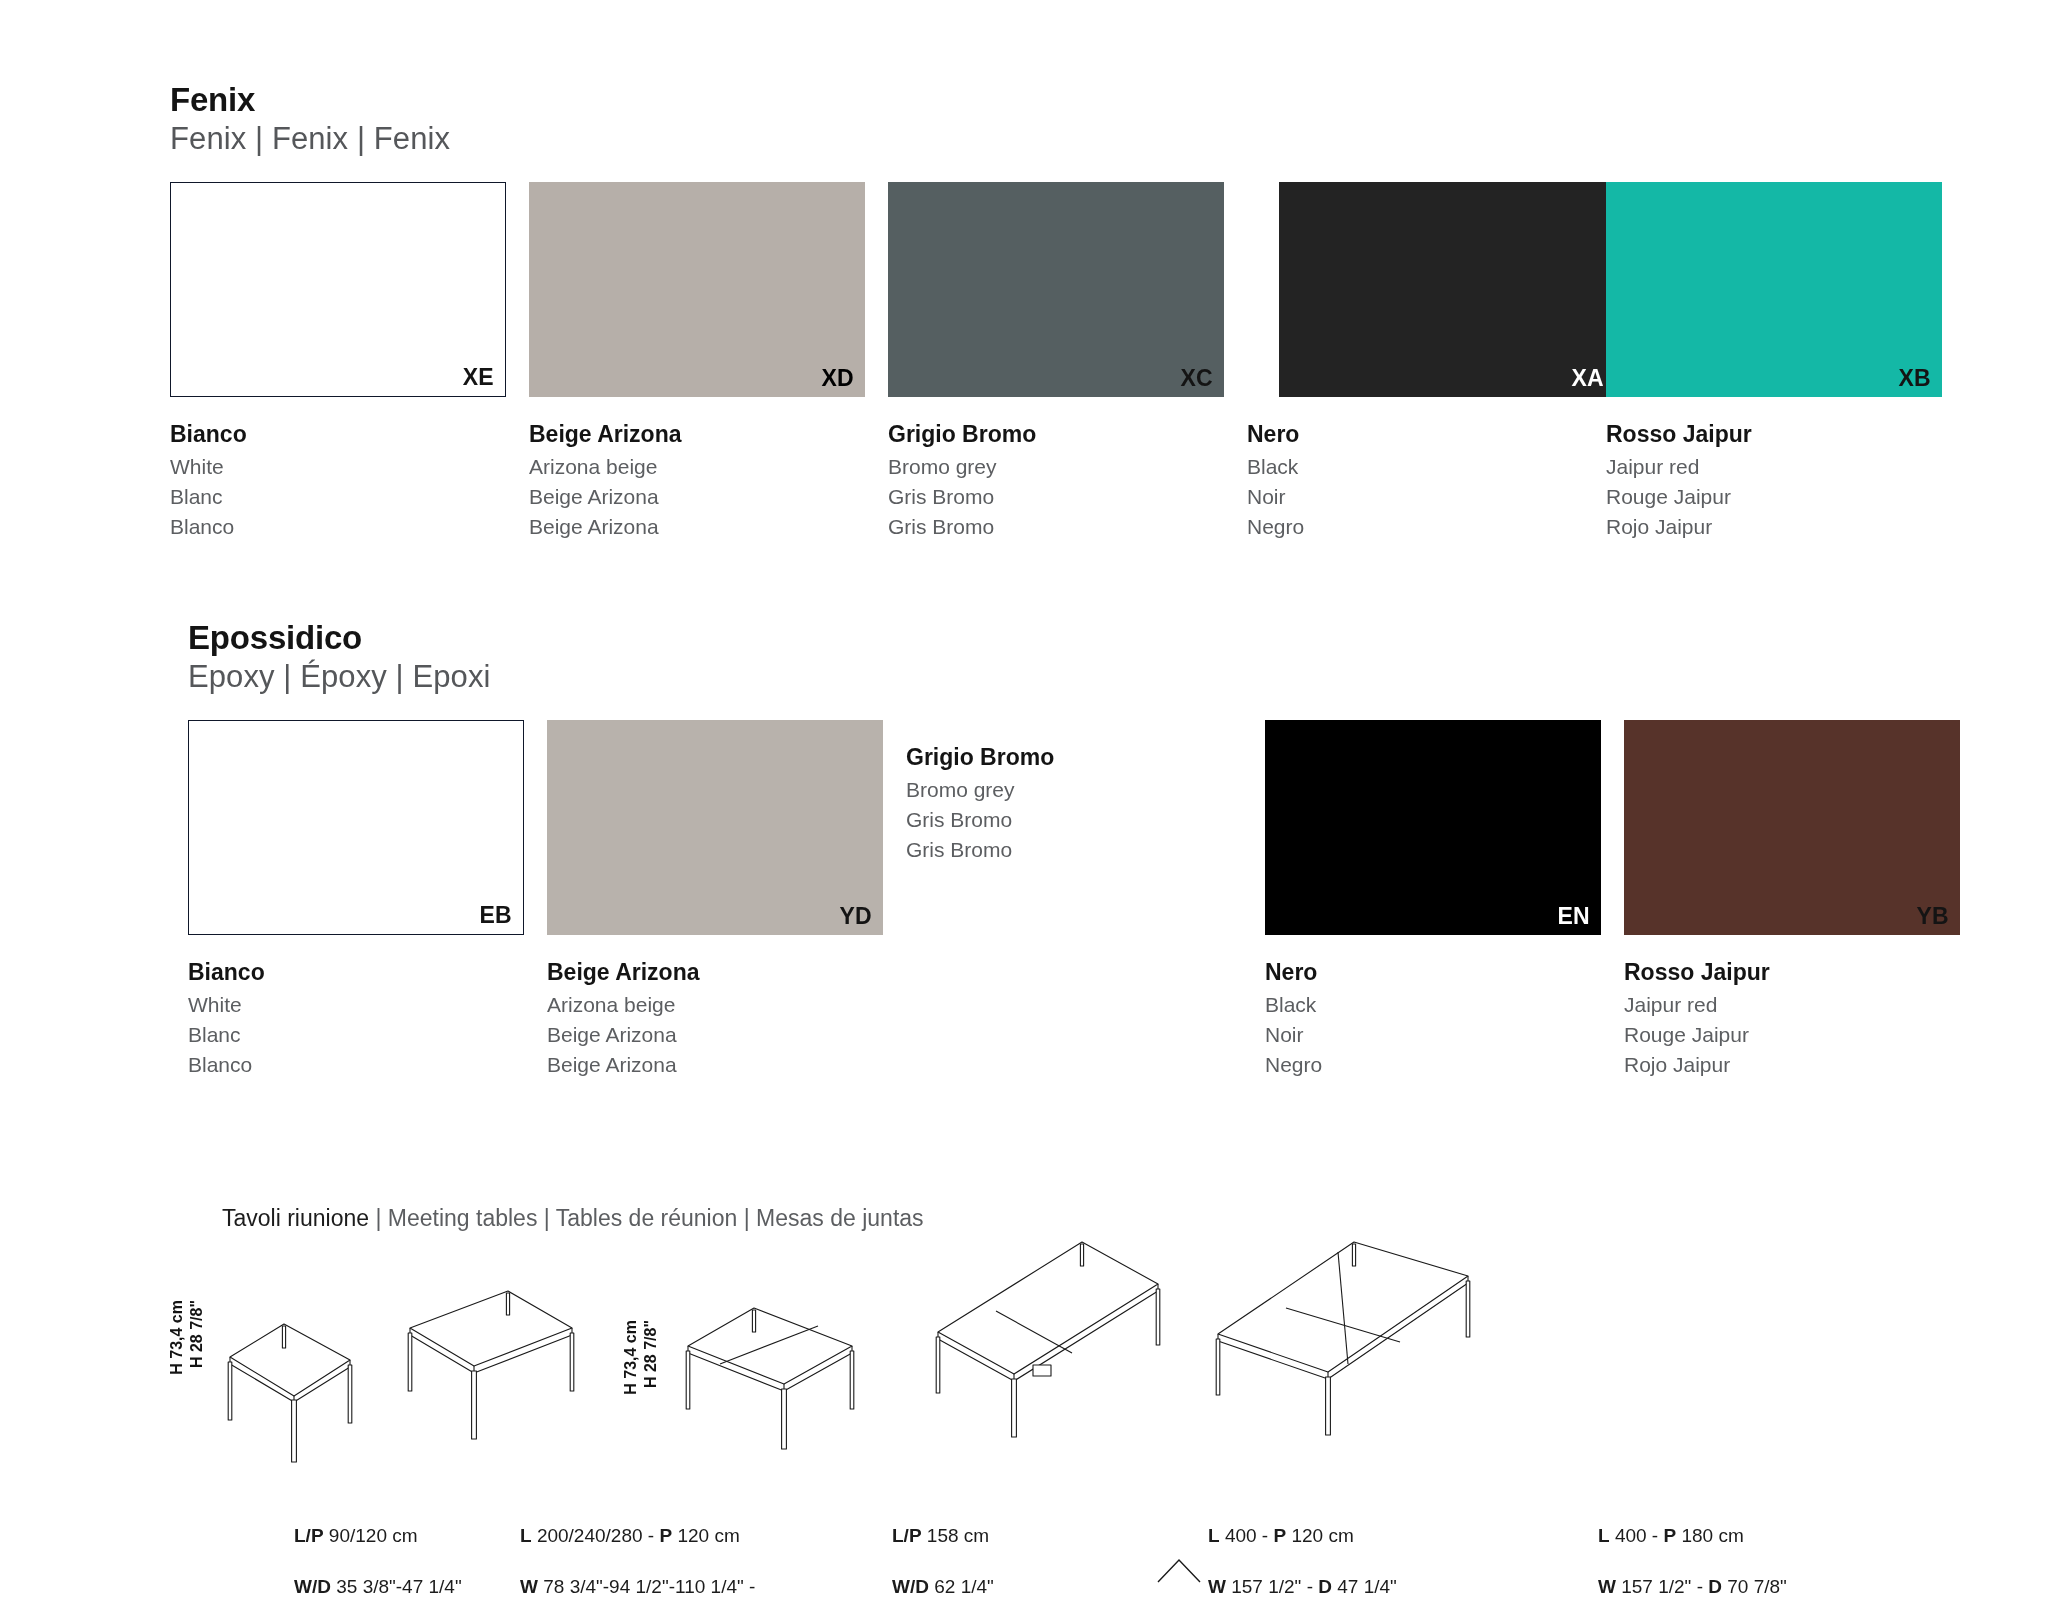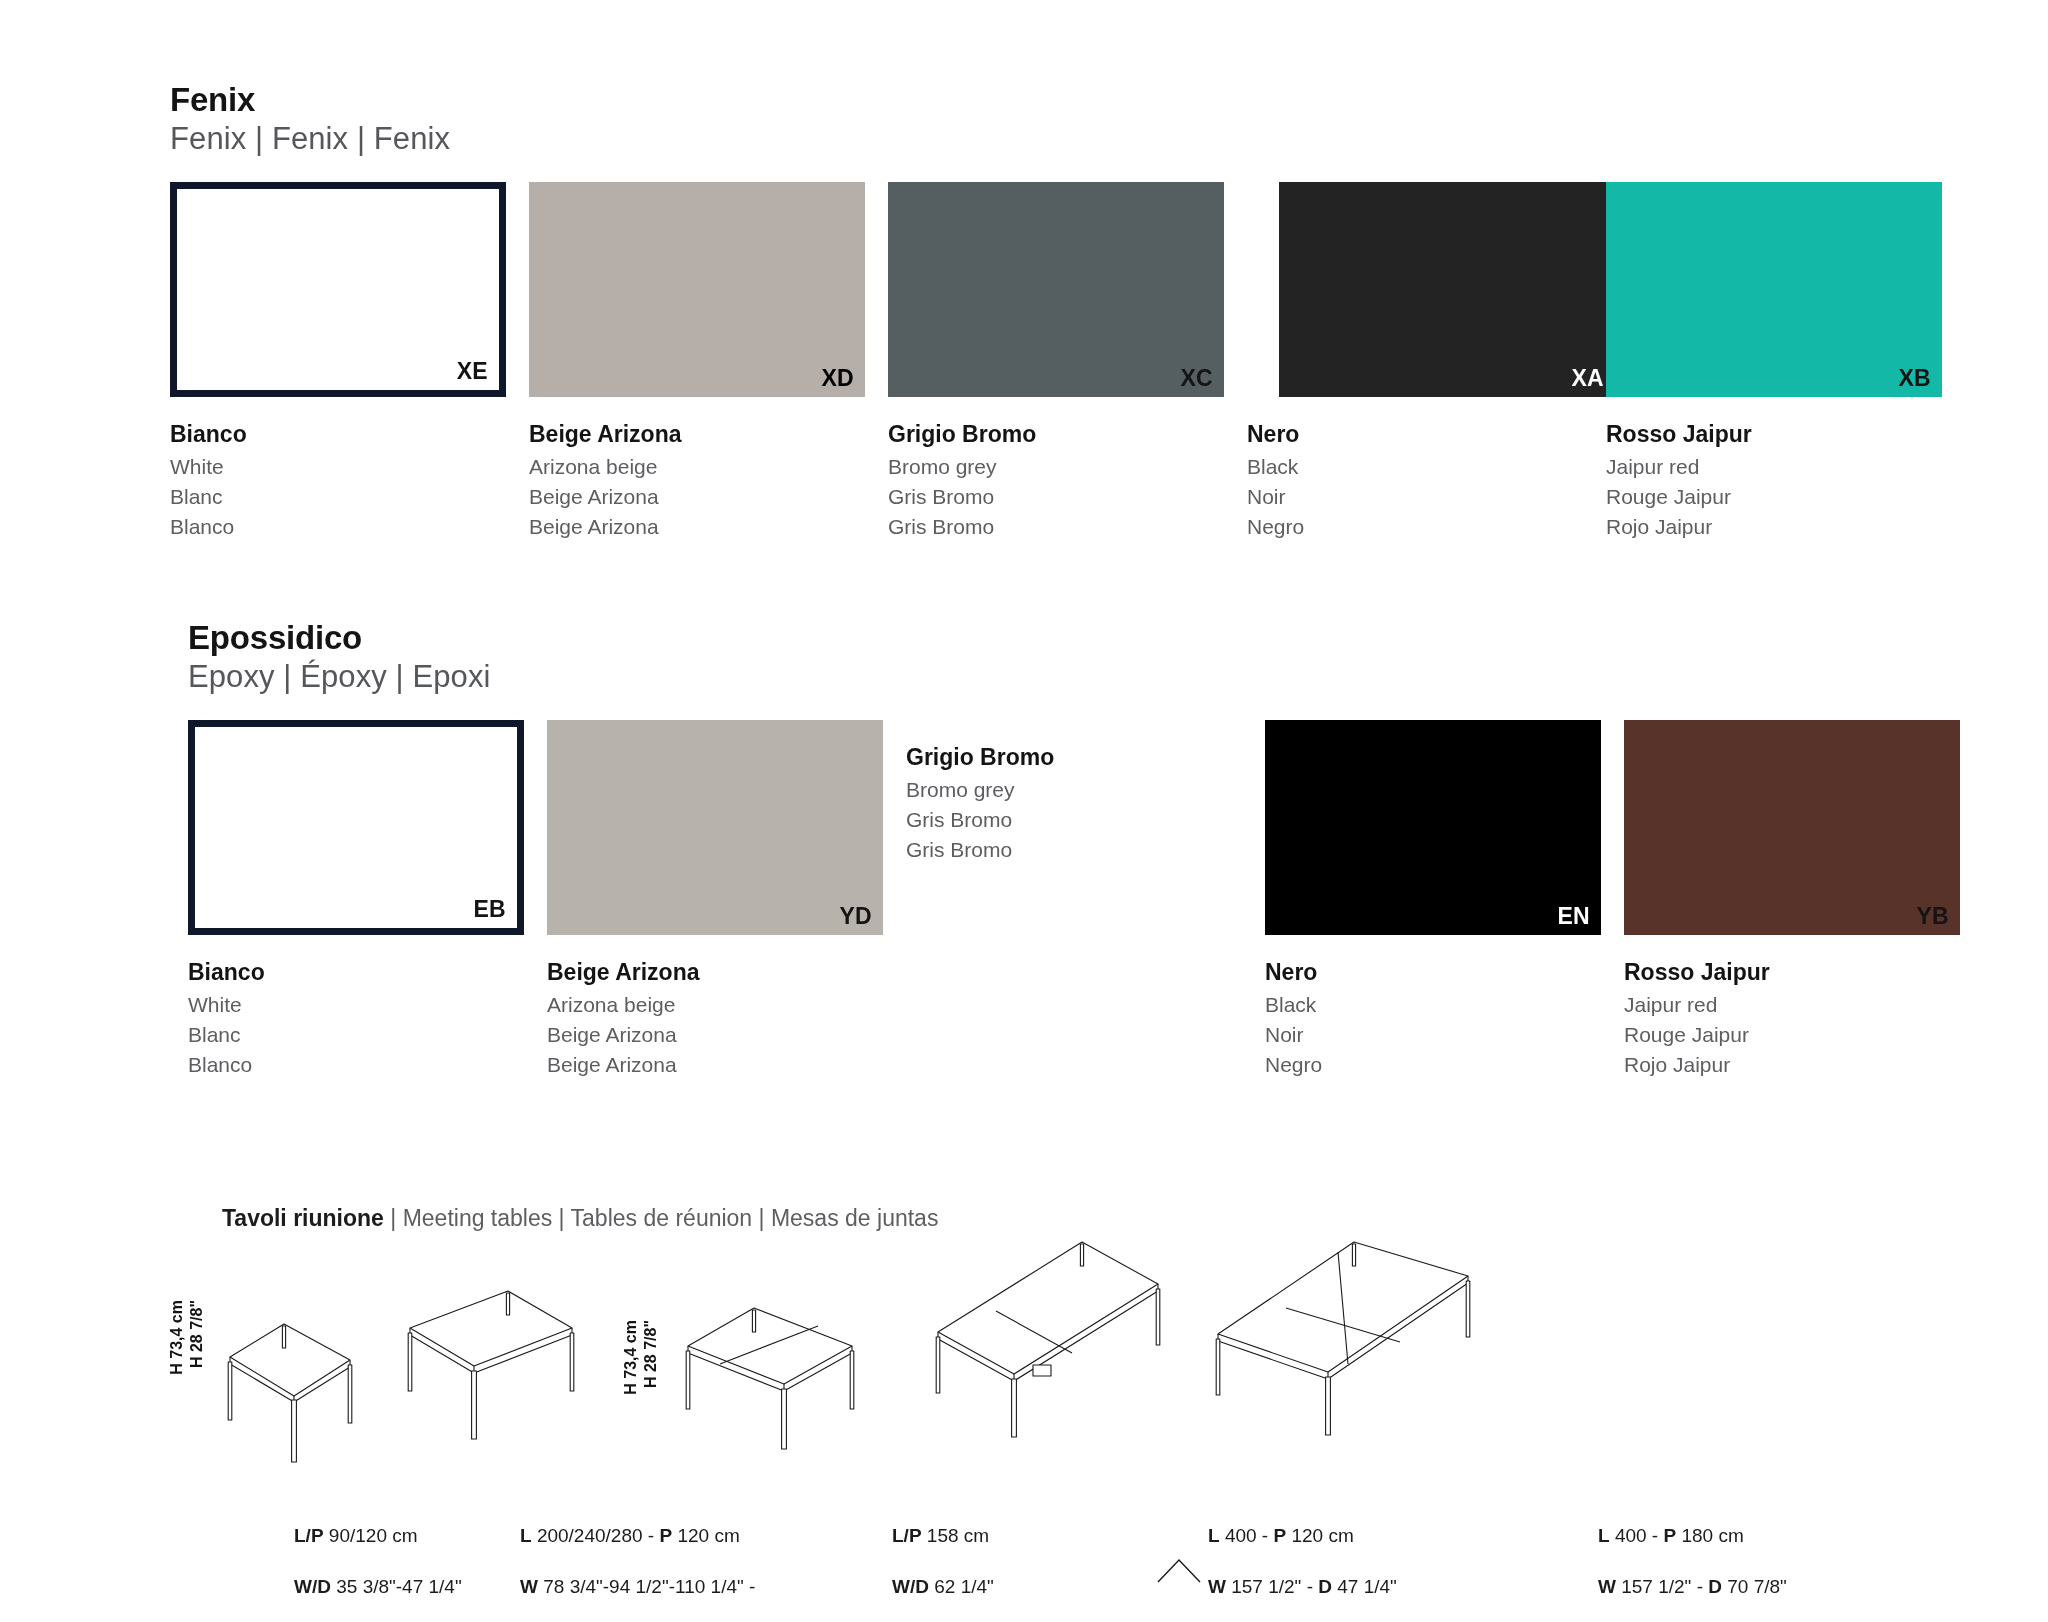--- a/index.html
+++ b/index.html
@@ -38,21 +38,21 @@
     margin-top: 23px;
   }
   .swatch-col { width: 336px; margin-right: 23px; }
   .swatch-col:last-child { margin-right: 0; }
 
   .swatch {
     position: relative;
     height: 215px;
     width: 100%;
   }
-  .swatch.bordered { border: 7px solid #0f172a; }
+  .swatch.bordered { border: 1px solid #0f172a; }
   .swatch-code {
     position: absolute;
     right: 11px;
     bottom: 5px;
     font-size: 23px;
     font-weight: bold;
     letter-spacing: 0.3px;
   }
 
   .names { margin-top: 23px; }
@@ -65,21 +65,21 @@
   }
   .name-tr {
     font-size: 21px;
     color: #5c5e61;
     line-height: 1.44;
   }
 
   
   #section-tables { position: absolute; left: 222px; top: 1205px; width: 1760px; }
   .tables-header { font-size: 23px; color: #1c1c1c; line-height: 1.2; }
-  .tables-header b { font-weight: bold; }
+  .tables-header b { font-weight: normal; }
   .tables-header span.sep { color: #5c5e61; font-weight: normal; }
 
   .vlabel {
     position: absolute;
     writing-mode: vertical-rl;
     transform: rotate(180deg);
     font-size: 16px;
     line-height: 1.16;
     white-space: nowrap;
     color: #141414;

